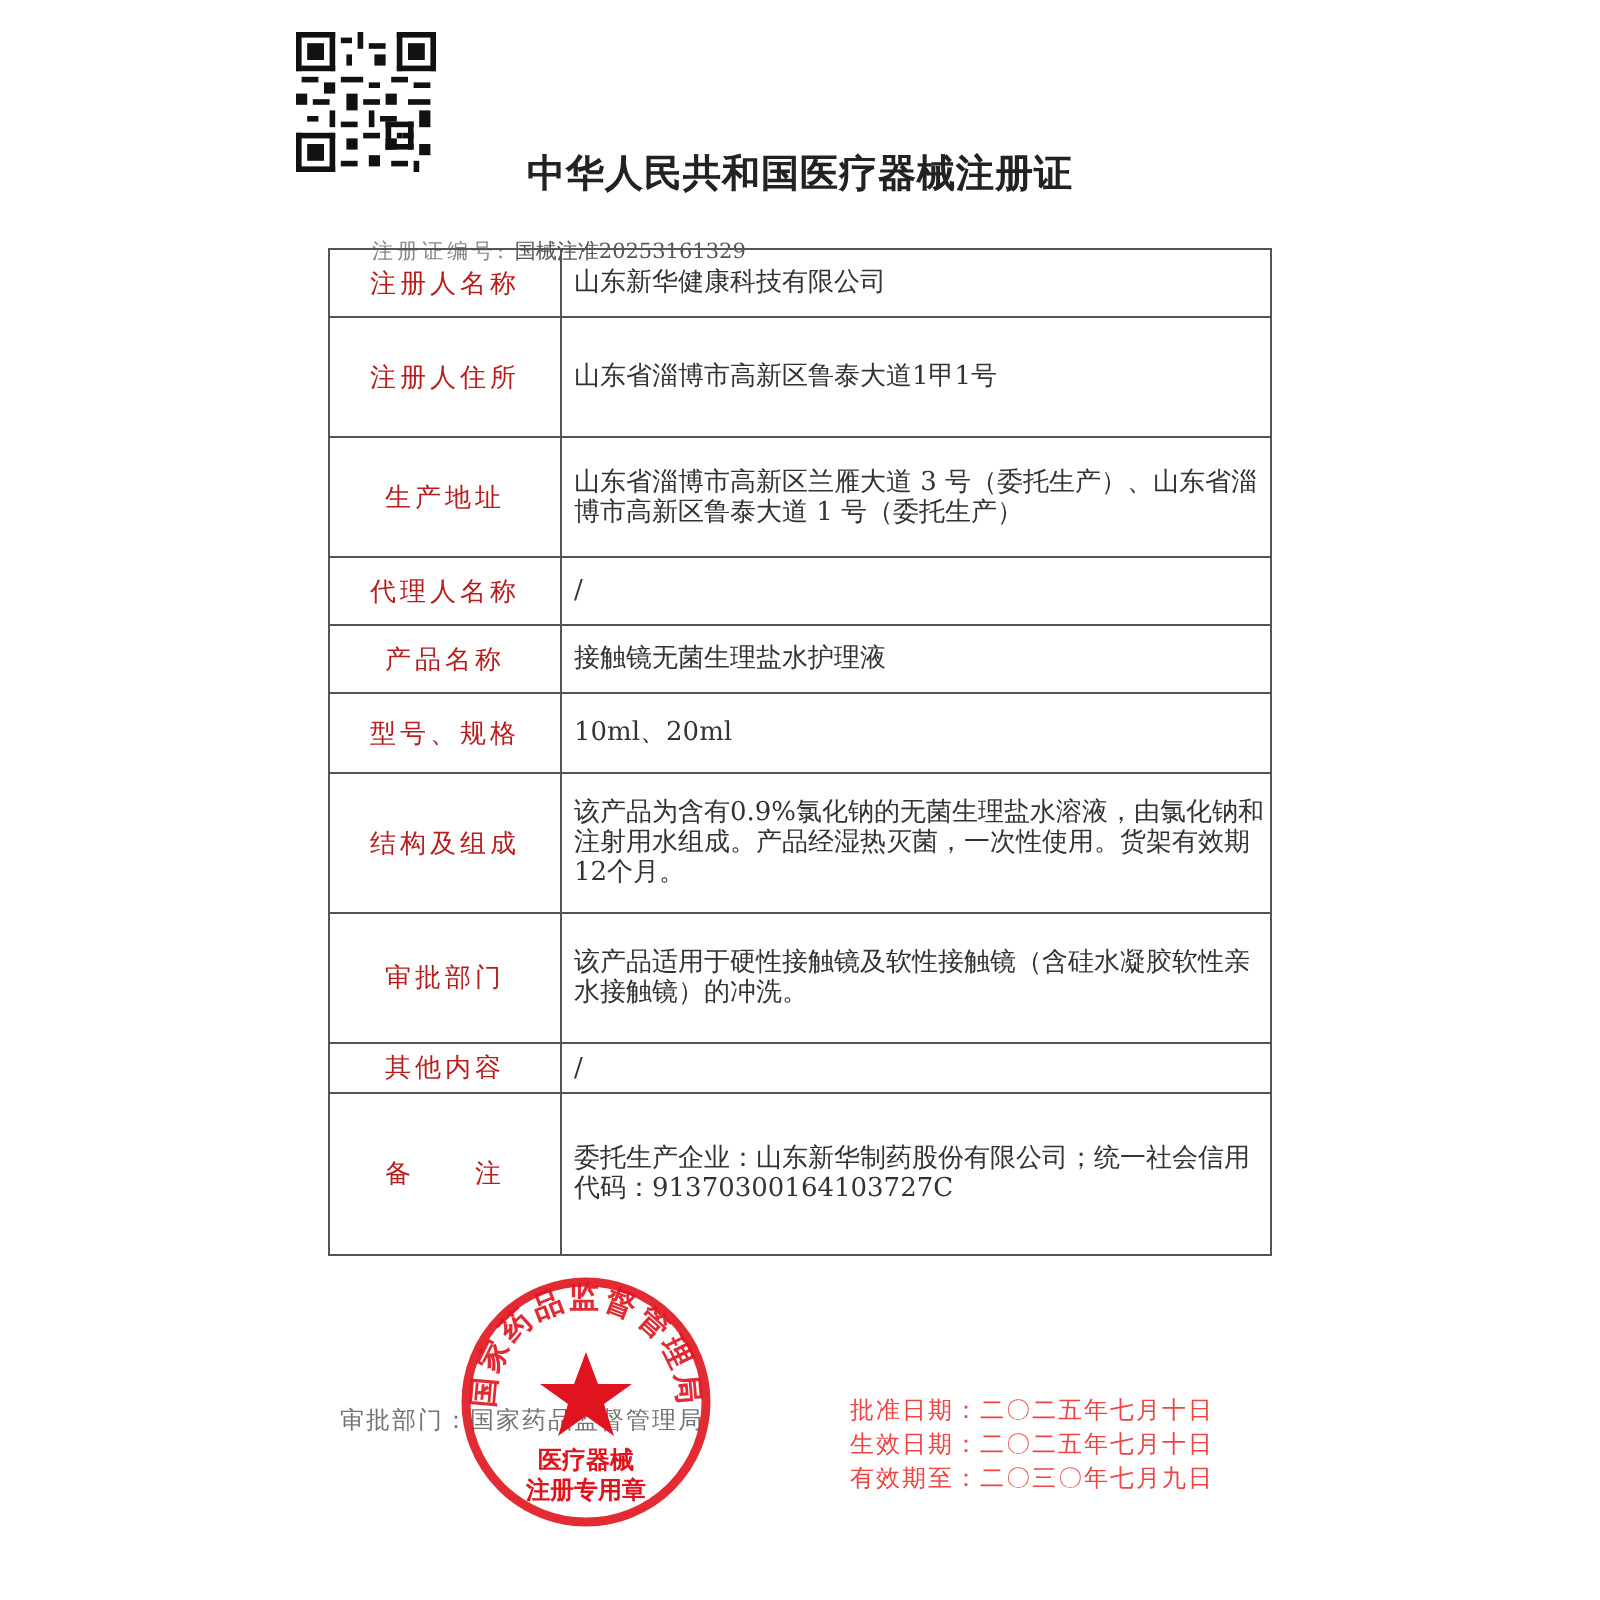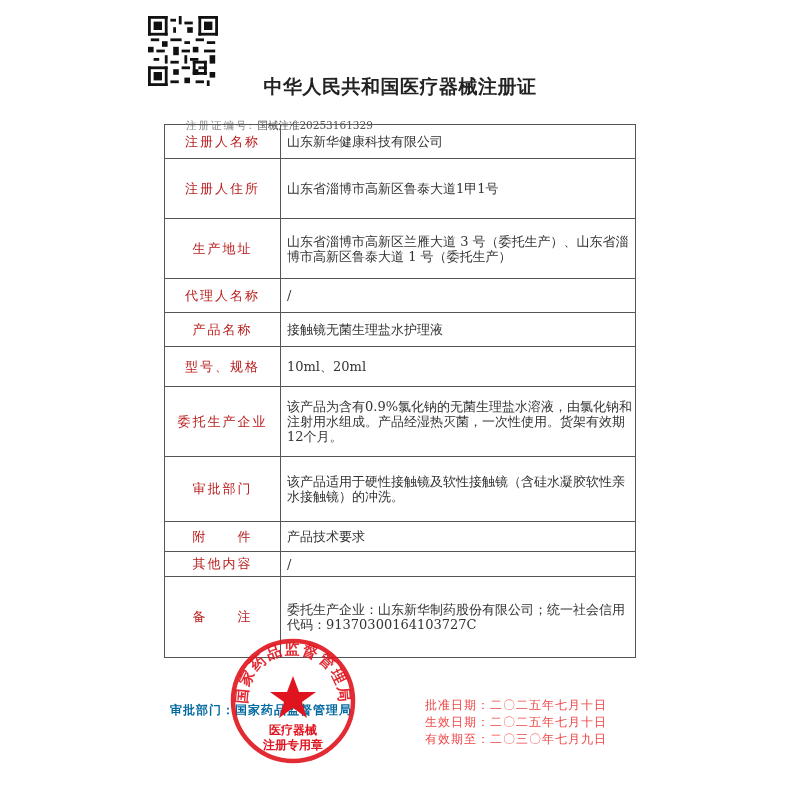--- a/index.html
+++ b/index.html
@@ -8,21 +8,21 @@
   .qr { position:absolute; left:148px; top:16px; width:70px; height:70px; }
   .title { position:absolute; left:0; width:800px; top:74px; text-align:center;
            font-family:"DejaVu Sans","Liberation Sans",sans-serif; font-size:19px; font-weight:bold; color:#222; letter-spacing:0.5px; }
   .regno { position:absolute; left:186px; top:103px; font-size:10.5px; color:#555;margin-top:16px; }
   .regno .lbl { color:#888; letter-spacing:2px; }
   table.cert { position:absolute; left:164px; top:124px; width:472px; border-collapse:collapse; table-layout:fixed; }
   table.cert td { border:1.5px solid #555; padding:0 0 0 6px; vertical-align:middle; }
   table.cert td.k { width:115px; padding:0; text-align:center; font-family:"DejaVu Sans","Liberation Sans",sans-serif;
                     font-size:13px; letter-spacing:2px; color:#b91c1c; }
   table.cert td.v { font-size:13px; line-height:15px; color:#333;margin-top:37px; }
-  .footer-l { position:absolute; left:170px; top:702px; font-size:12px; color:#0369a1; letter-spacing:1px;font-weight:bold; }
+  .footer-l { position:absolute; left:170px; top:702px; font-size:12px; color:#737373; letter-spacing:1px; }
   .footer-r { position:absolute; left:425px; top:697px; font-size:12px; color:#ef4444; line-height:17px; letter-spacing:1px; }
   .seal { position:absolute; left:228px; top:636px; width:130px; height:130px; }
 </style>
 </head>
 <body>
 
 <svg class="qr" viewBox="0 0 25 25">
   <rect width="25" height="25" fill="#fff"></rect>
   <g fill="#111">
     <rect x="0" y="0" width="7" height="1"></rect>
@@ -106,30 +106,26 @@
       </tr>
   <tr style="height:34px">
         <td class="k">产品名称</td>
         <td class="v">接触镜无菌生理盐水护理液</td>
       </tr>
   <tr style="height:40px">
         <td class="k">型号、规格</td>
         <td class="v">10ml、20ml</td>
       </tr>
   <tr style="height:70px">
-        <td class="k">委托生产企业</td>
+        <td class="k">结构及组成</td>
         <td class="v">该产品为含有0.9%氯化钠的无菌生理盐水溶液，由氯化钠和注射用水组成。产品经湿热灭菌，一次性使用。货架有效期12个月。</td>
       </tr>
   <tr style="height:65px">
         <td class="k">审批部门</td>
         <td class="v">该产品适用于硬性接触镜及软性接触镜（含硅水凝胶软性亲水接触镜）的冲洗。</td>
-      </tr>
-  <tr style="height:30px">
-        <td class="k">附　　件</td>
-        <td class="v">产品技术要求</td>
       </tr>
   <tr style="height:25px">
         <td class="k">其他内容</td>
         <td class="v">/</td>
       </tr>
   <tr style="height:81px">
         <td class="k">备　　注</td>
         <td class="v">委托生产企业：山东新华制药股份有限公司；统一社会信用代码：91370300164103727C</td>
       </tr>
 </tbody>

